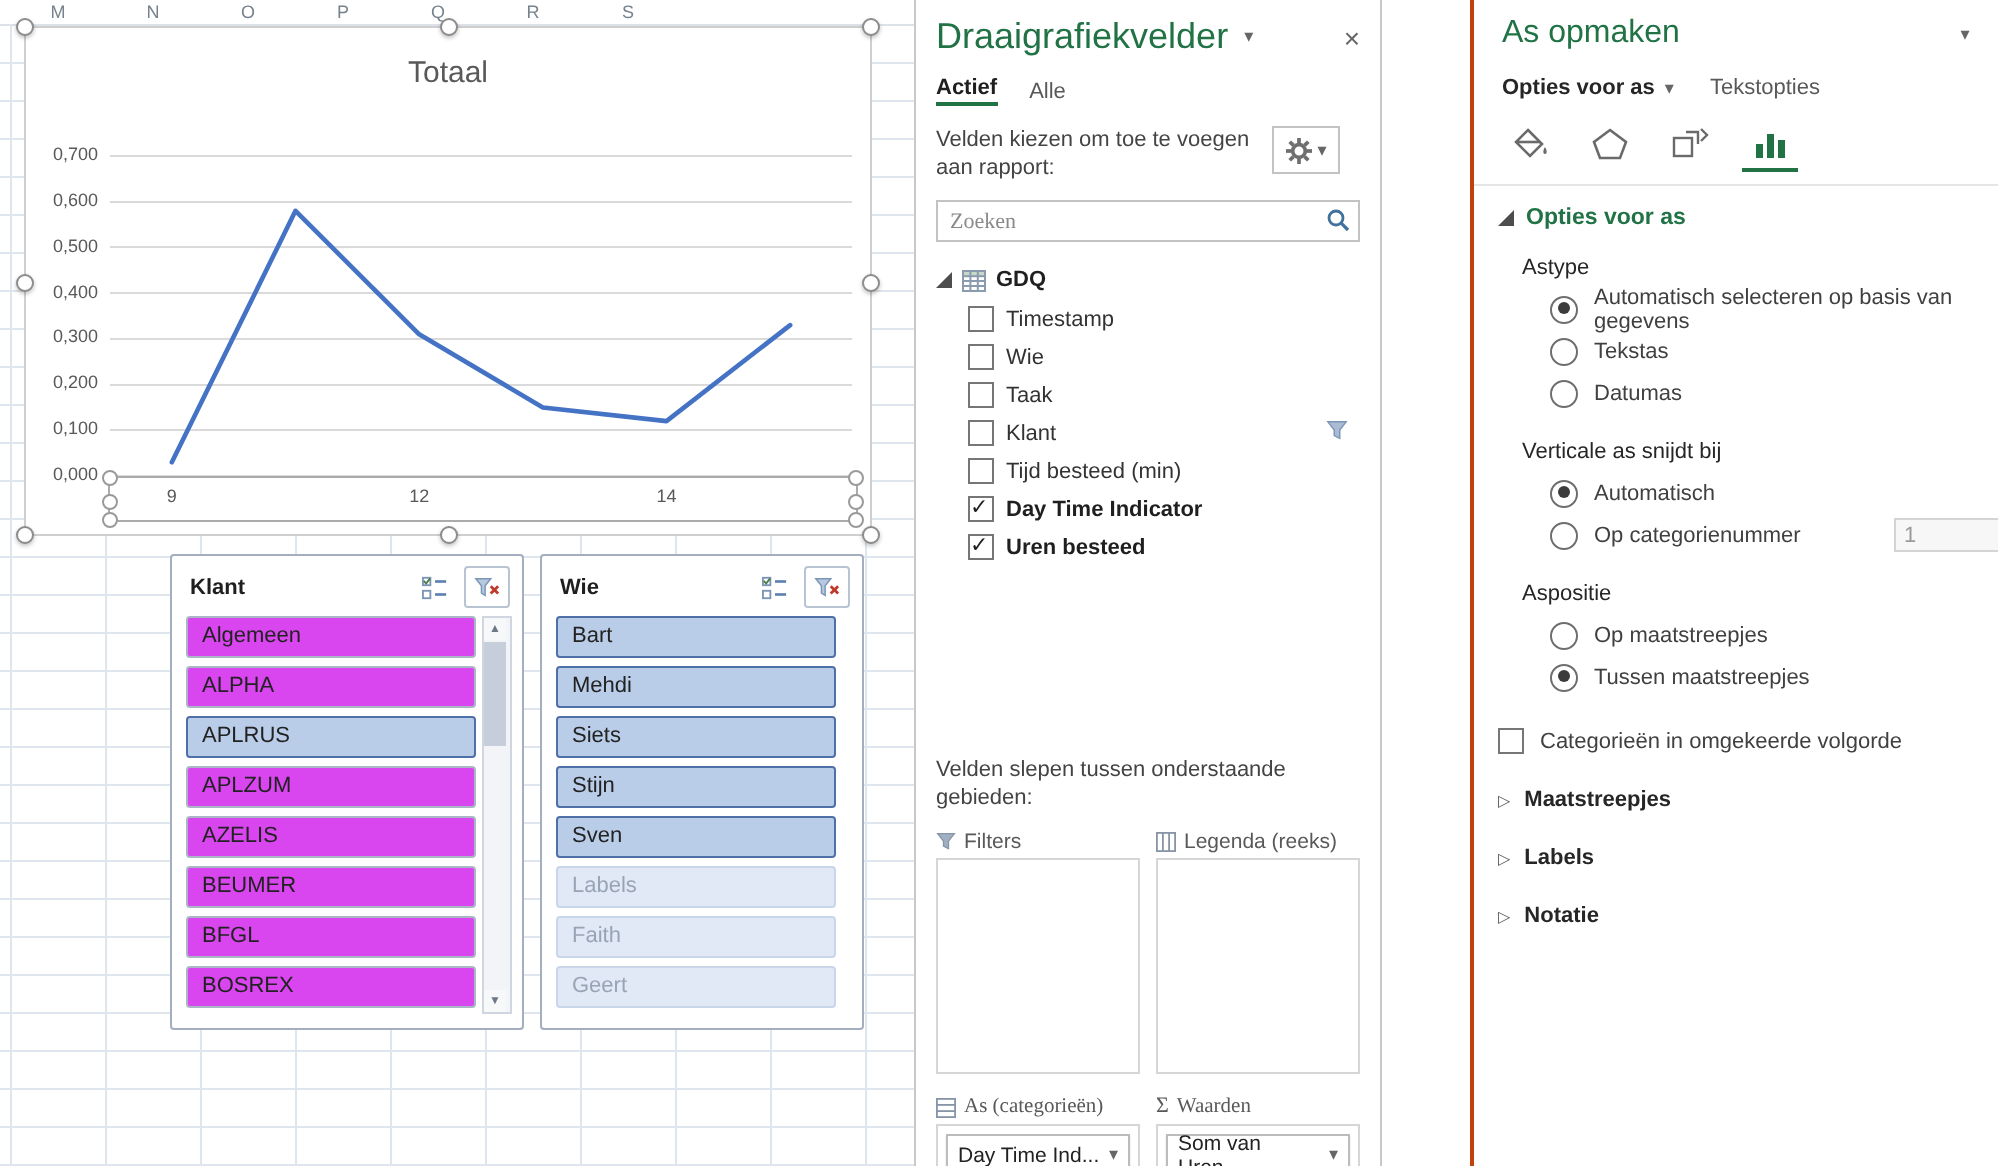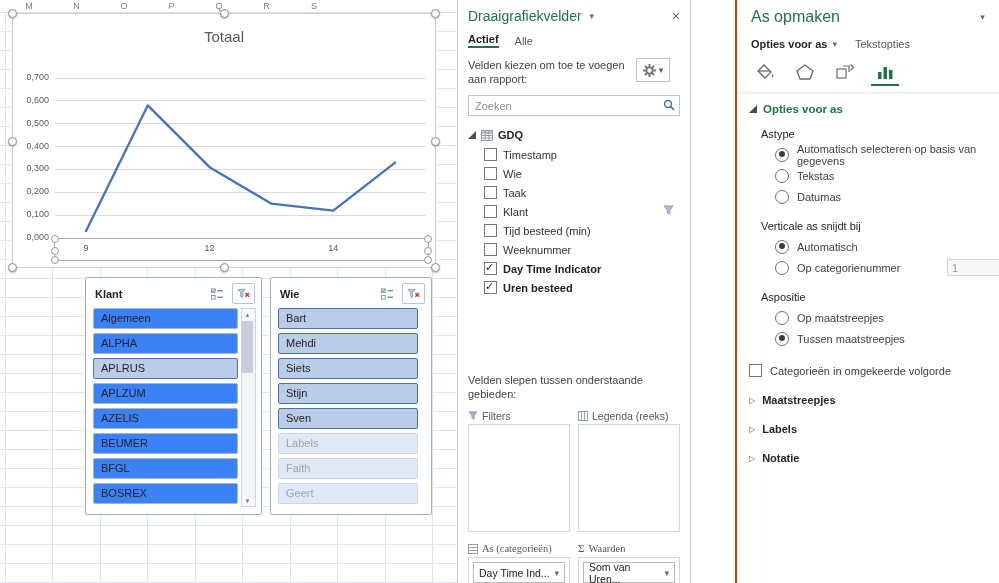--- a/index.html
+++ b/index.html
@@ -33,48 +33,48 @@
 
   
   .slicer{position:absolute;background:#fff;border:1px solid #a3aebf;border-radius:2px;z-index:4;}
   .slicer-header{height:27px;display:flex;align-items:center;padding:2px 6px 0 9px;}
   .slicer-title{font-weight:bold;font-size:11px;color:#1f1f1f;flex:1;}
   .slicer-btn{width:21px;height:19px;border:1px solid transparent;border-radius:2px;background:#fff;
               display:flex;align-items:center;justify-content:center;margin-left:3px;cursor:pointer;}
   .slicer-btn.bordered{border-color:#b9c4d3;}
   .slicer-items{position:absolute;left:7px;top:30px;}
   .slicer-item{height:19px;line-height:19px;border:1px solid #aab6c6;border-radius:2px;margin-bottom:4px;
-               padding-left:7px;font-size:11px;color:#222;background:#3b82f6;cursor:pointer;
+               padding-left:7px;font-size:11px;color:#222;background:#d946ef;cursor:pointer;
                white-space:nowrap;overflow:hidden;}
   .slicer-item.selected{background:#b9cde8;border-color:#4f6fa8;}
   .slicer-item.nodata{background:#e0e9f5;border-color:#c9d6ea;color:#98a4b6;}
   .slicer-scroll{position:absolute;right:5px;top:30px;bottom:7px;width:13px;background:#f2f4f7;border:1px solid #cfd6df;}
   .scroll-arrow{position:absolute;left:0;width:11px;height:11px;background:#f7f8fa;display:flex;align-items:center;justify-content:center;font-size:6px;color:#6d7887;}
   .scroll-thumb{position:absolute;left:0;top:12px;width:11px;height:52px;background:#c6cedb;}
 
   
   .pane{position:absolute;top:0;height:583px;background:#fff;box-sizing:border-box;}
   .pane-title{color:#217346;}
   .caret{color:#666;font-size:9px;}
   .close-x{color:#666;font-size:14px;line-height:14px;cursor:pointer;}
 
   
   .fields-pane{left:457px;width:234px;border-left:1px solid #c9c9c9;border-right:1px solid #c9c9c9;}
   .fp-header{padding:8px 10px 0;display:flex;align-items:center;}
-  .fp-title{font-size:14px;flex:none;}
+  .fp-title{font-size:18px;flex:none;}
   .fp-header .caret{margin-left:8px;flex:1;text-align:left;}
   .fp-tabs{padding:9px 10px 0;display:flex;align-items:center;}
   .fp-tab{font-size:11px;color:#595959;cursor:pointer;}
   .fp-tab.active{font-weight:bold;color:#1f1f1f;border-bottom:2px solid #217346;padding-bottom:1px;}
   .fp-tab + .fp-tab{margin-left:16px;}
   .fp-instruction{padding:10px 10px 0;display:flex;align-items:flex-start;}
   .fp-instruction-text{width:168px;color:#444;line-height:14px;}
   .gear-btn{width:32px;height:22px;border:1px solid #c3c3c3;background:#fff;display:flex;align-items:center;justify-content:center;gap:3px;cursor:pointer;}
   .fp-search{margin:9px 10px 0;position:relative;}
-  .fp-search input{width:100%;box-sizing:border-box;height:21px;border:1px solid #c3c3c3;padding:2px 22px 2px 6px;font-size:11px;font-family:Liberation Sans, sans-serif;color:#333;}
+  .fp-search input{width:100%;box-sizing:border-box;height:21px;border:1px solid #c3c3c3;padding:2px 22px 2px 6px;font-size:11px;font-family:Liberation Serif, serif;color:#333;}
   .fp-search input::placeholder{color:#8a8a8a;}
   .search-icon{position:absolute;right:5px;top:4px;}
   .fp-fieldlist{margin:9px 10px 0;height:238px;position:relative;}
   .tree-row{height:20px;display:flex;align-items:center;gap:5px;}
   .expander-open{width:0;height:0;border:4px solid transparent;border-bottom-color:#4d4d4d;border-right-color:#4d4d4d;}
   .tree-label{font-weight:bold;color:#1f1f1f;}
   .field-row{height:19px;display:flex;align-items:center;gap:6px;padding-left:16px;position:relative;cursor:pointer;}
   .checkbox{width:11px;height:11px;border:1px solid #767676;background:#fff;flex:none;position:relative;}
   .checkbox.checked::after{content:"\2713";position:absolute;left:0;top:-2px;font-size:11px;color:#1f1f1f;}
   .field-label{color:#333;}
@@ -340,24 +340,20 @@
         <svg width="11" height="11" viewBox="0 0 12 12">
             <path d="M1 1h10L7.5 5.5V10l-3-1.5V5.5z" fill="#a9bcd4" stroke="#7c96b5" stroke-width="0.8"></path>
           </svg>
       </span>
     </div>
     <div class="field-row">
       <span class="checkbox"></span>
       <span class="field-label">Tijd besteed (min)</span>
     </div>
     <div class="field-row">
-      <span class="checkbox"></span>
-      <span class="field-label">Weeknummer</span>
-    </div>
-    <div class="field-row">
       <span class="checkbox checked"></span>
       <span class="field-label bold">Day Time Indicator</span>
     </div>
     <div class="field-row">
       <span class="checkbox checked"></span>
       <span class="field-label bold">Uren besteed</span>
     </div>
   </div>
 
   <div class="fp-draglabel">Velden slepen tussen onderstaande gebieden:</div>

